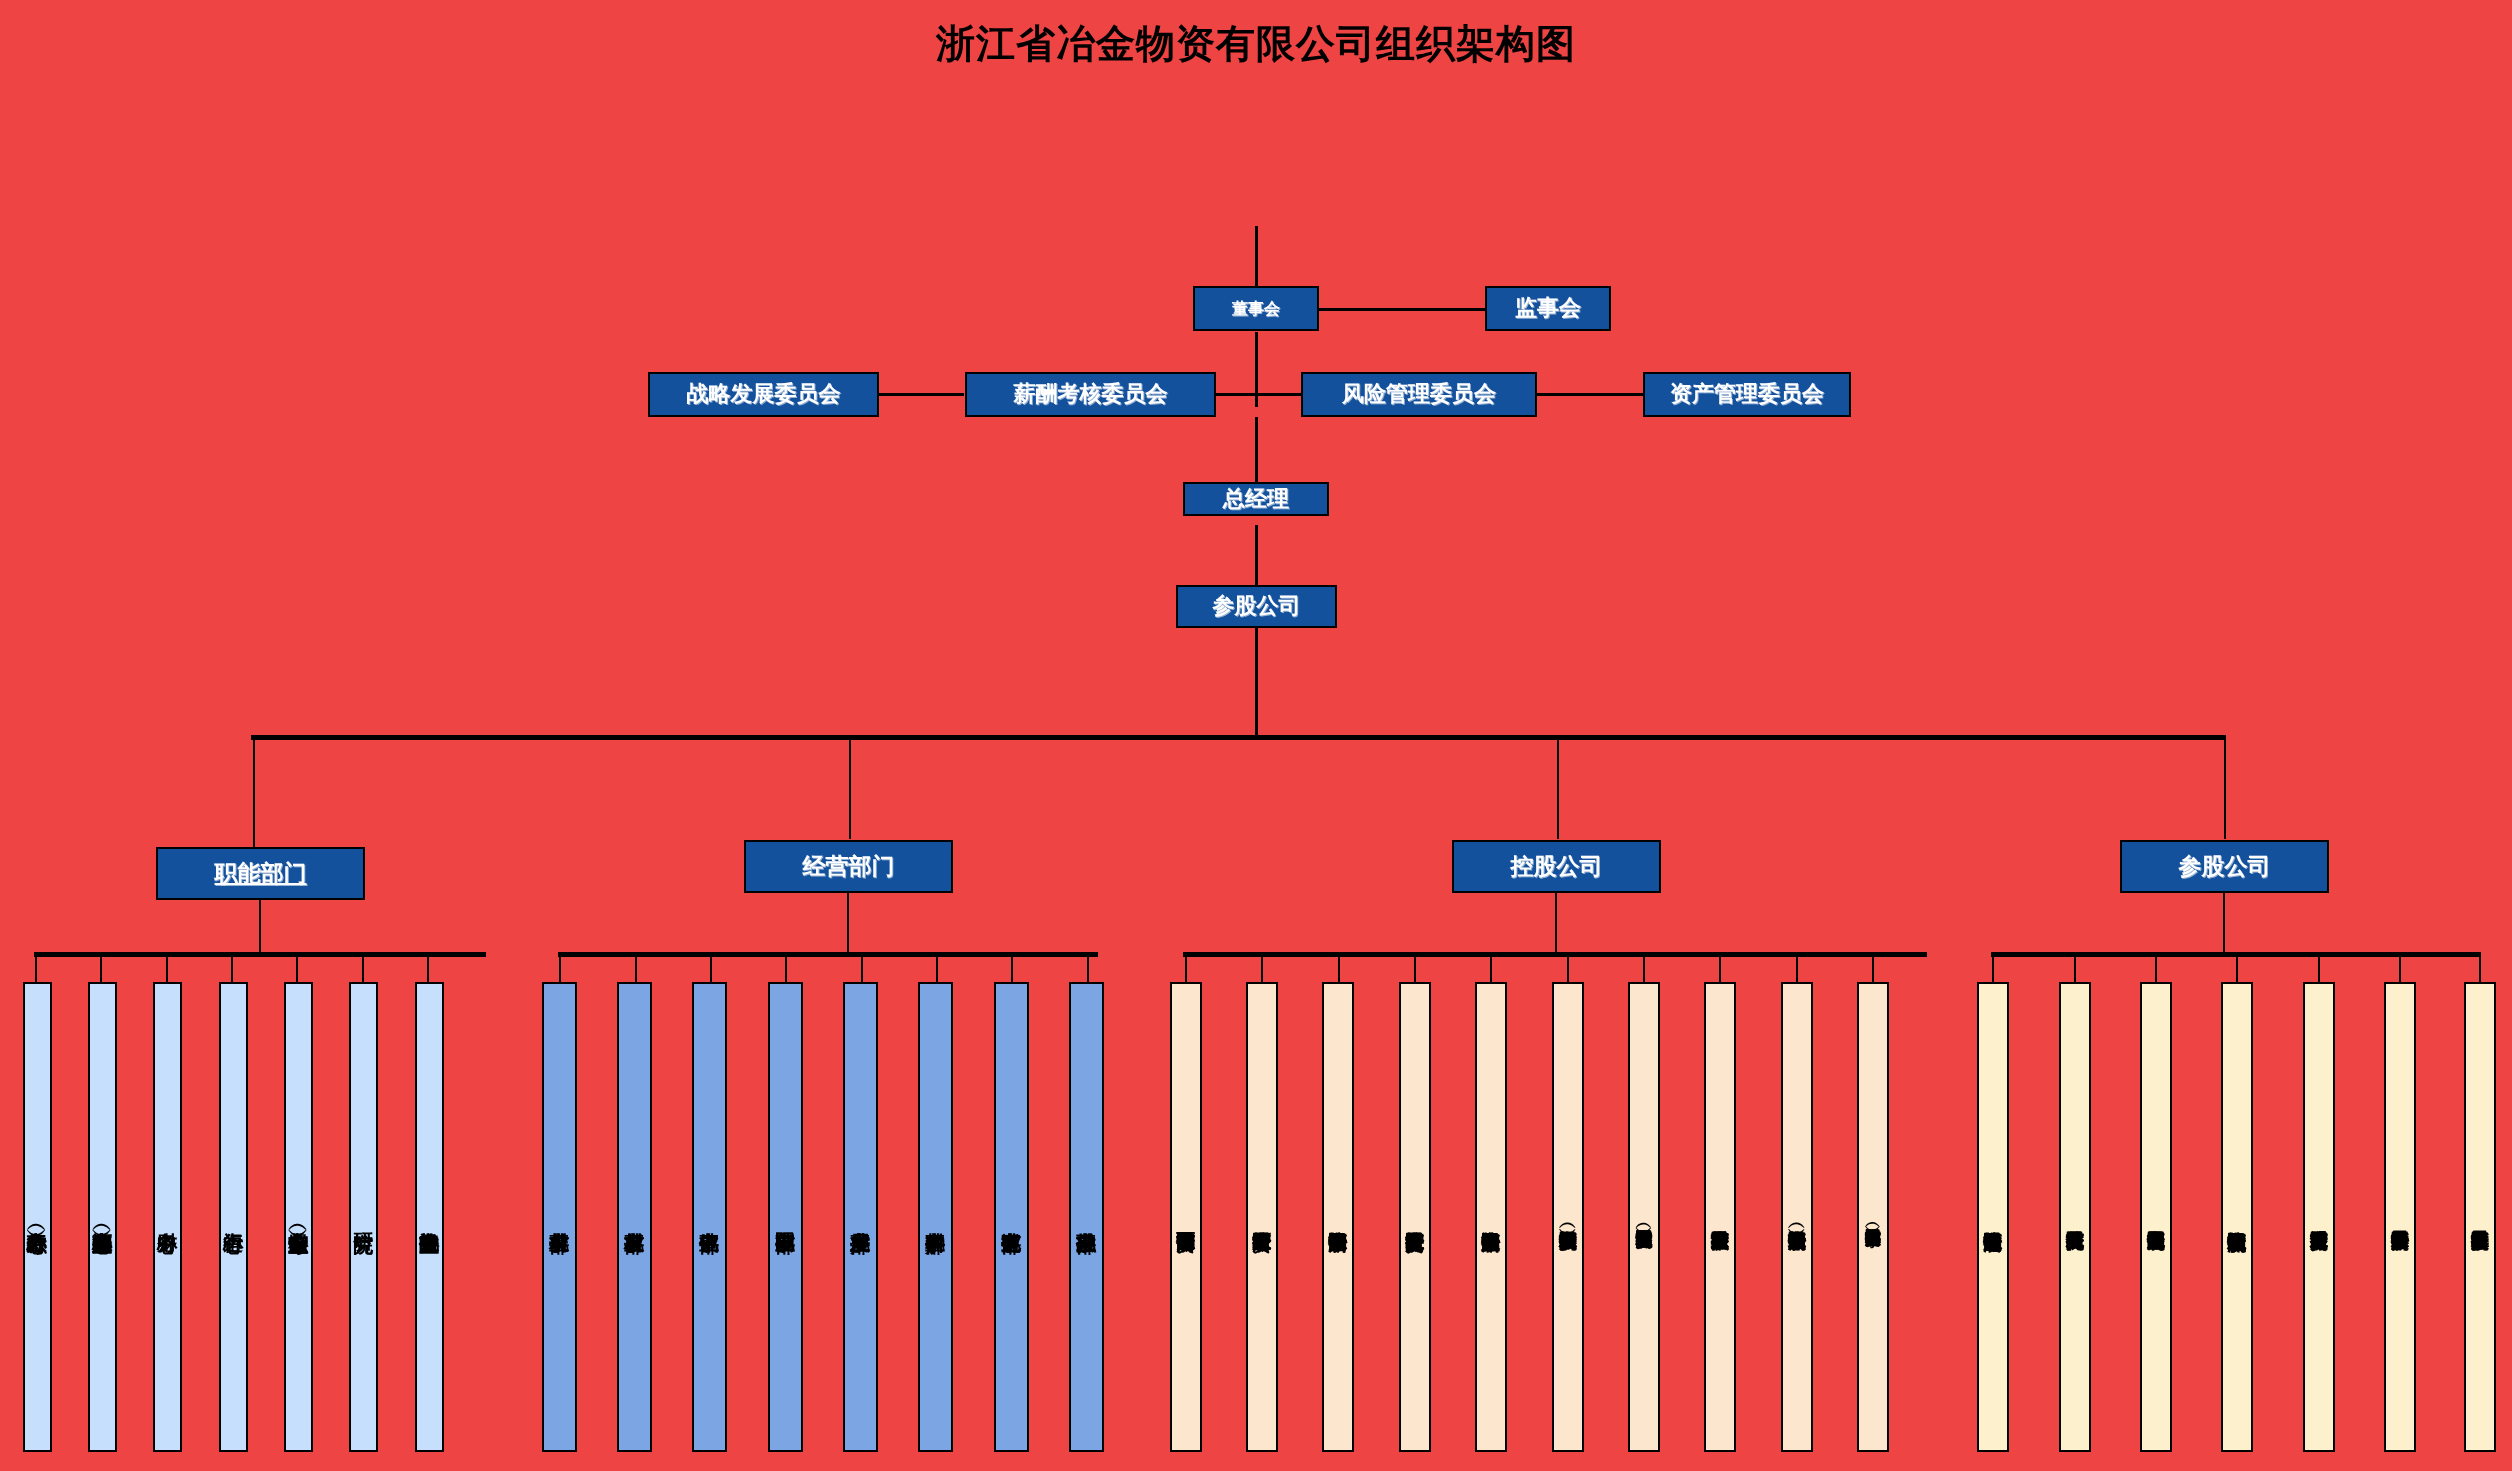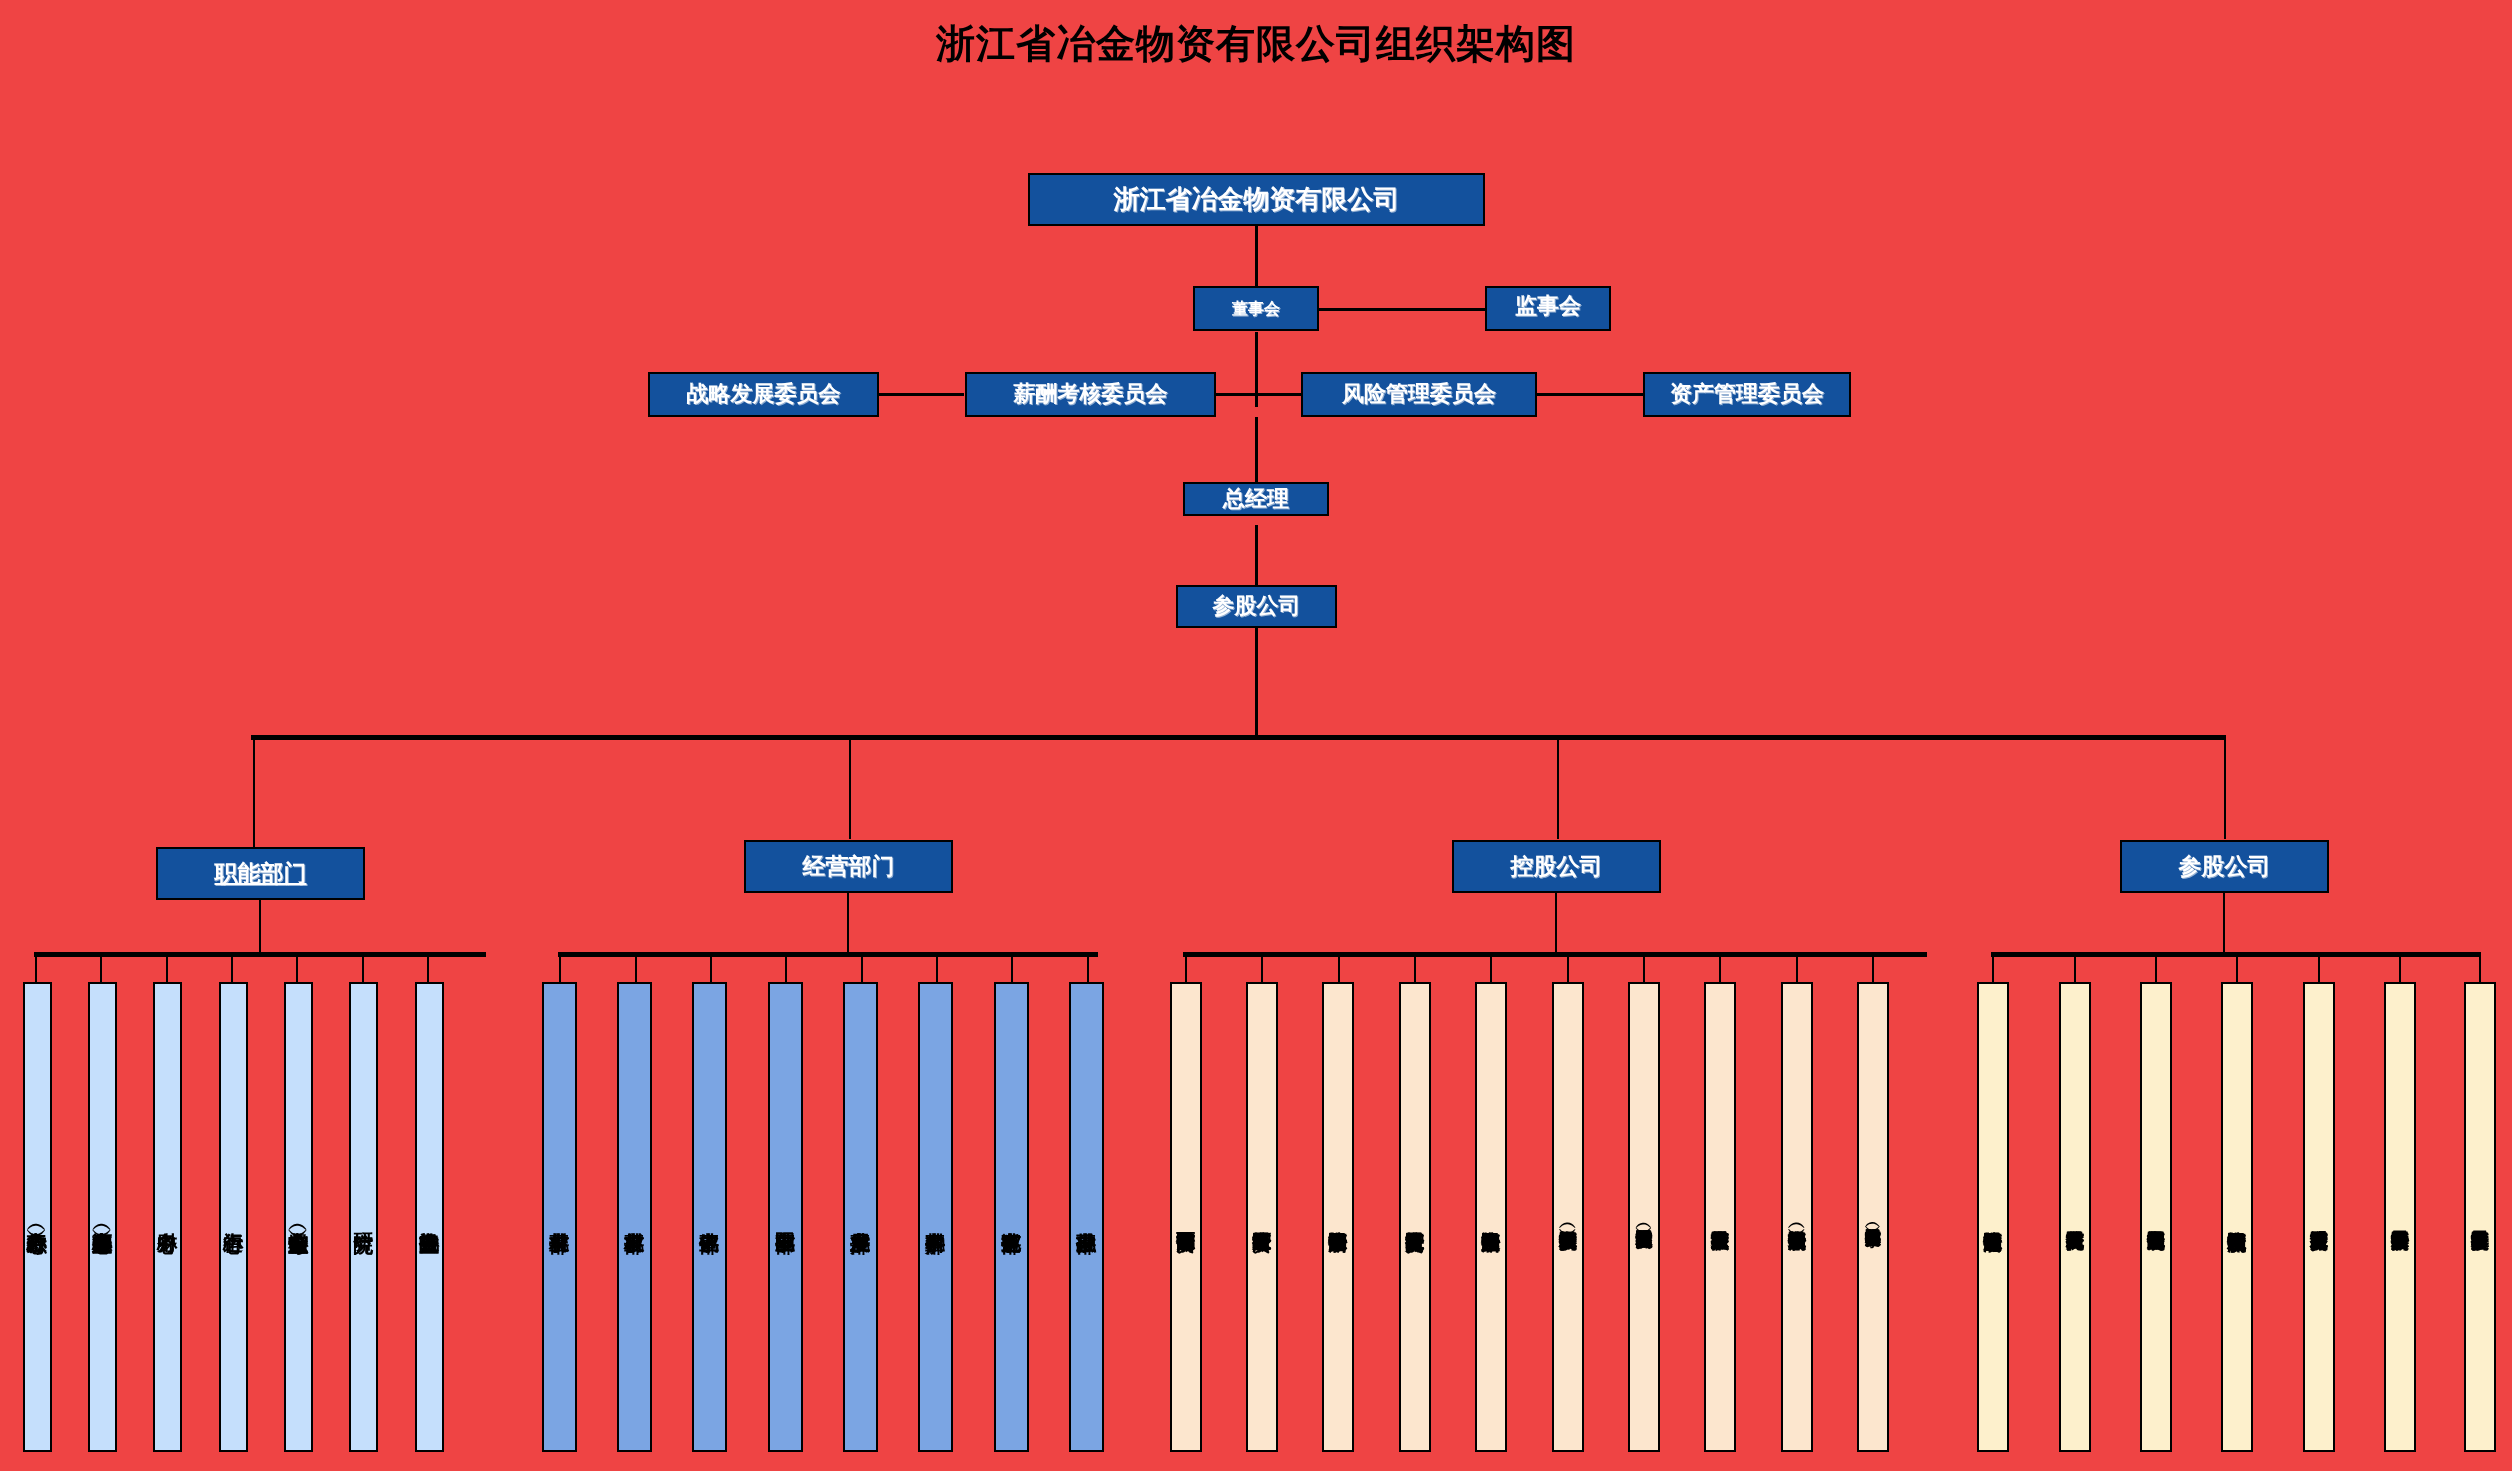--- a/index.html
+++ b/index.html
@@ -75,33 +75,30 @@
   .vline-thin { width: 1.5px; }
   .hline-thick { height: 4.5px; }
 </style>
 </head>
 <body>
 
 <div id="root">
 
   <div class="page-title">浙江省冶金物资有限公司组织架构图</div>
 
-  <div class="box box-h navy" style="left:1028px; top:173px; width:457px; height:53px; font-size:26px;">
-    <span class="lbl">浙江省冶金物资有限公司</span>
-  </div>
 
   <div class="line vline" style="left:1255px; top:226px; width:2.5px; height:60px;"></div>
 
   <div class="box box-h navy" style="left:1193px; top:286px; width:126px; height:45px; font-size:16px;">
     <span class="lbl">董事会</span>
   </div>
 
   <div class="line hline" style="left:1319px; top:308px; width:166px; height:2.5px;"></div>
 
-  <div class="box box-h navy" style="left:1485px; top:286px; width:126px; height:45px; font-size:22px;font-family:Liberation Mono, monospace;">
+  <div class="box box-h navy" style="left:1485px; top:286px; width:126px; height:45px; font-size:22px;">
     <span class="lbl">监事会</span>
   </div>
 
   <div class="line vline" style="left:1255px; top:332px; width:2.5px; height:75px;"></div>
 
   <div class="box box-h navy" style="left:648px; top:372px; width:231px; height:45px; font-size:22px;">
     <span class="lbl">战略发展委员会</span>
   </div>
   <div class="line hline" style="left:879px; top:393px; width:85px; height:2.5px;"></div>
 

